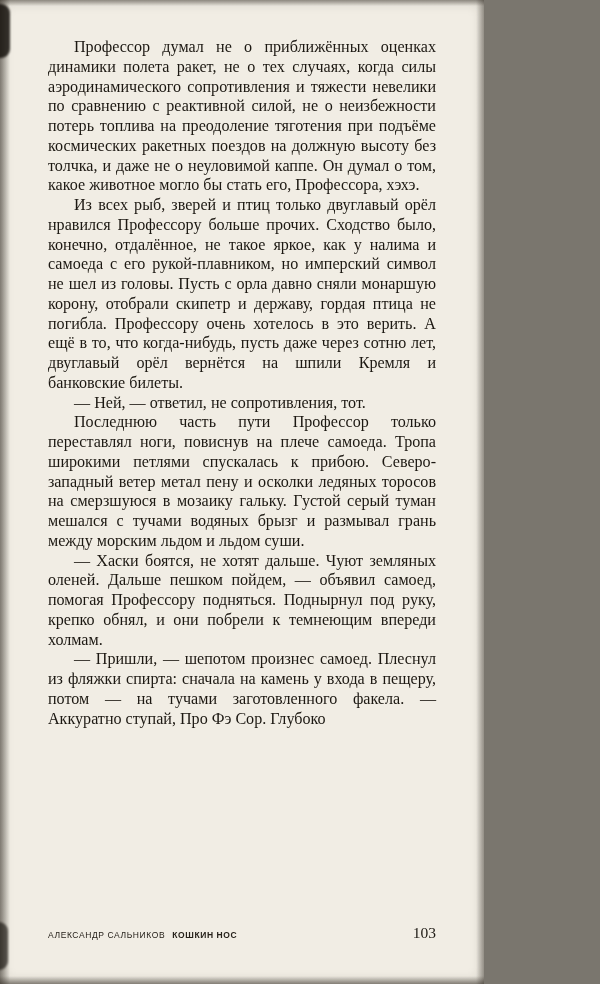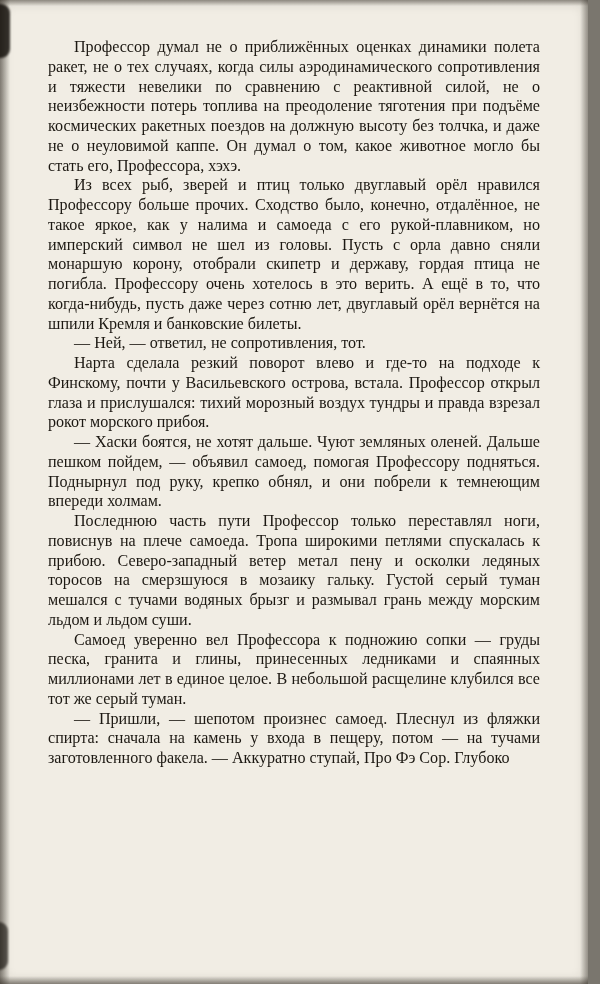--- a/index.html
+++ b/index.html
@@ -4,21 +4,21 @@
 <style>
   * { box-sizing: border-box; }
   html, body { margin: 0; padding: 0; }
   body {
     width: 600px; height: 984px;
     background: #7a766e;
     font-family: "Liberation Serif", serif;
   }
   .page {
     position: relative;
-    width: 588px; height: 984px;
+    width: 484px; height: 984px;
     background: #f1ede4;
     overflow: hidden;
     box-shadow: inset 0 0 14px rgba(35,30,22,0.25);
   }
   .text-block {
     position: absolute;
     top: 37px; left: 48px; right: 48px;
     font-family: "Liberation Serif", serif;
     font-size: 16.1px;
     line-height: 19.75px;
@@ -73,27 +73,31 @@
 </style>
 </head>
 <body>
 
 <div class="page">
 
   <main class="text-block">
       <p><span>Профессор думал не о приближённых оценках динамики полета ракет, не о тех случаях, когда силы аэродинамического сопротивления и тяжести невелики по сравнению с реактивной силой, не о неизбежности потерь топлива на преодоление тяготения при подъёме космических ракетных поездов на должную высоту без толчка, и даже не о неуловимой каппе. Он думал о том, какое животное могло бы стать его, Профессора, хэхэ.</span></p>
       <p><span>Из всех рыб, зверей и птиц только двуглавый орёл нравился Профессору больше прочих. Сходство было, конечно, отдалённое, не такое яркое, как у налима и самоеда с его рукой-плавником, но имперский символ не шел из головы. Пусть с орла давно сняли монаршую корону, отобрали скипетр и державу, гордая птица не погибла. Профессору очень хотелось в это верить. А ещё в то, что когда-нибудь, пусть даже через сотню лет, двуглавый орёл вернётся на шпили Кремля и банковские билеты.</span></p>
       <p><span>— </span><span class="italic">Ней</span><span>, — ответил, не сопротивления, тот.</span></p>
-      <p><span>Нарта сделала резкий поворот влево и где-то на подходе к Финскому, почти у Васильевского острова, встала. Профессор открыл глаза и прислушался: тихий морозный воздух тундры и правда взрезал рокот морского прибоя.</span></p>
+      <p><span>Последнюю часть пути Профессор только переставлял ноги, повиснув на плече самоеда. Тропа широкими петлями спускалась к прибою. Северо-западный ветер метал пену и осколки ледяных торосов на смерзшуюся в мозаику гальку. Густой серый туман мешался с тучами водяных брызг и размывал грань между морским льдом и льдом суши.</span></p>
       <p><span>— Хаски боятся, не хотят дальше. Чуют земляных оленей. Дальше пешком пойдем, — объявил самоед, помогая Профессору подняться. Поднырнул под руку, крепко обнял, и они побрели к темнеющим впереди холмам.</span></p>
-      <p><span>Последнюю часть пути Профессор только переставлял ноги, повиснув на плече самоеда. Тропа широкими петлями спускалась к прибою. Северо-западный ветер метал пену и осколки ледяных торосов на смерзшуюся в мозаику гальку. Густой серый туман мешался с тучами водяных брызг и размывал грань между морским льдом и льдом суши.</span></p>
-      <p><span>Самоед уверенно вел Профессора к подножию сопки — груды песка, гранита и глины, принесенных ледниками и спаянных миллионами лет в единое целое. В небольшой расщелине клубился все тот же серый туман.</span></p>
       <p><span>— Пришли, — шепотом произнес самоед. Плеснул из фляжки спирта: сначала на камень у входа в пещеру, потом — на тучами заготовленного факела. — Аккуратно ступай, Про Фэ Сор. Глубоко</span></p>
     </main>
 
+  <footer class="page-footer">
+    <div class="running-title">
+      <span class="author">АЛЕКСАНДР САЛЬНИКОВ</span><span class="title">КОШКИН НОС</span>
+    </div>
+    <span class="page-number">103</span>
+  </footer>
 
   <div class="edge edge-left"></div>
   <div class="edge edge-right"></div>
   <div class="edge edge-top"></div>
   <div class="edge edge-bottom"></div>
   <div class="spot-tl"></div>
   <div class="spot-bl"></div>
 
 </div>
 

